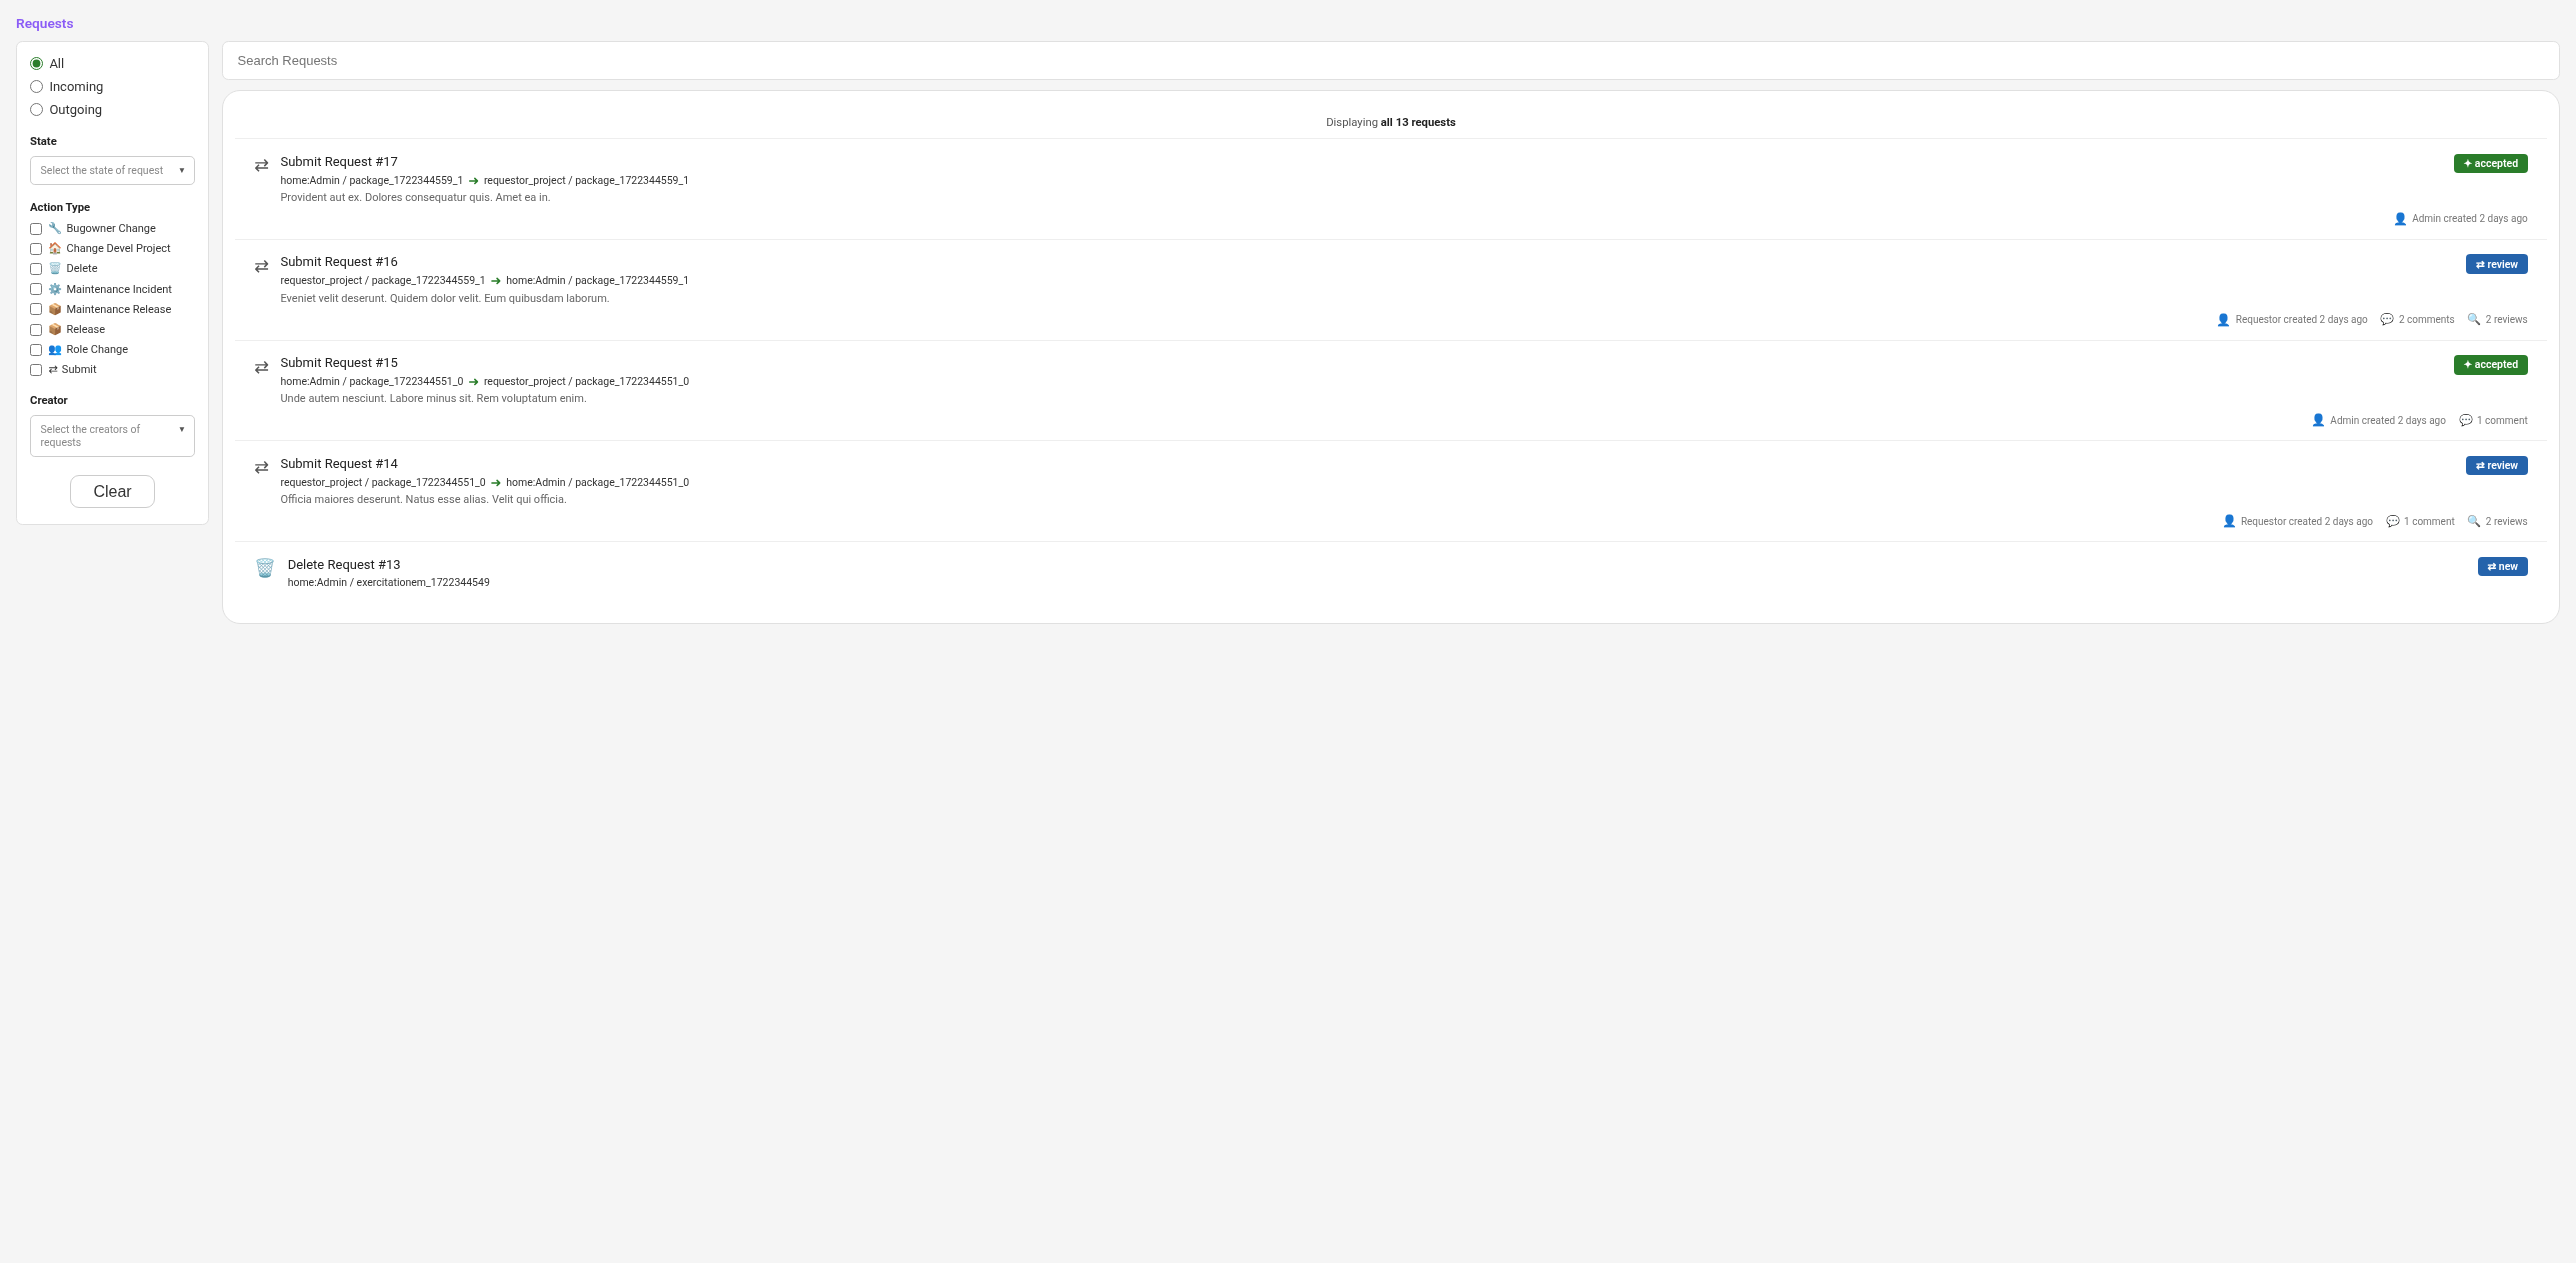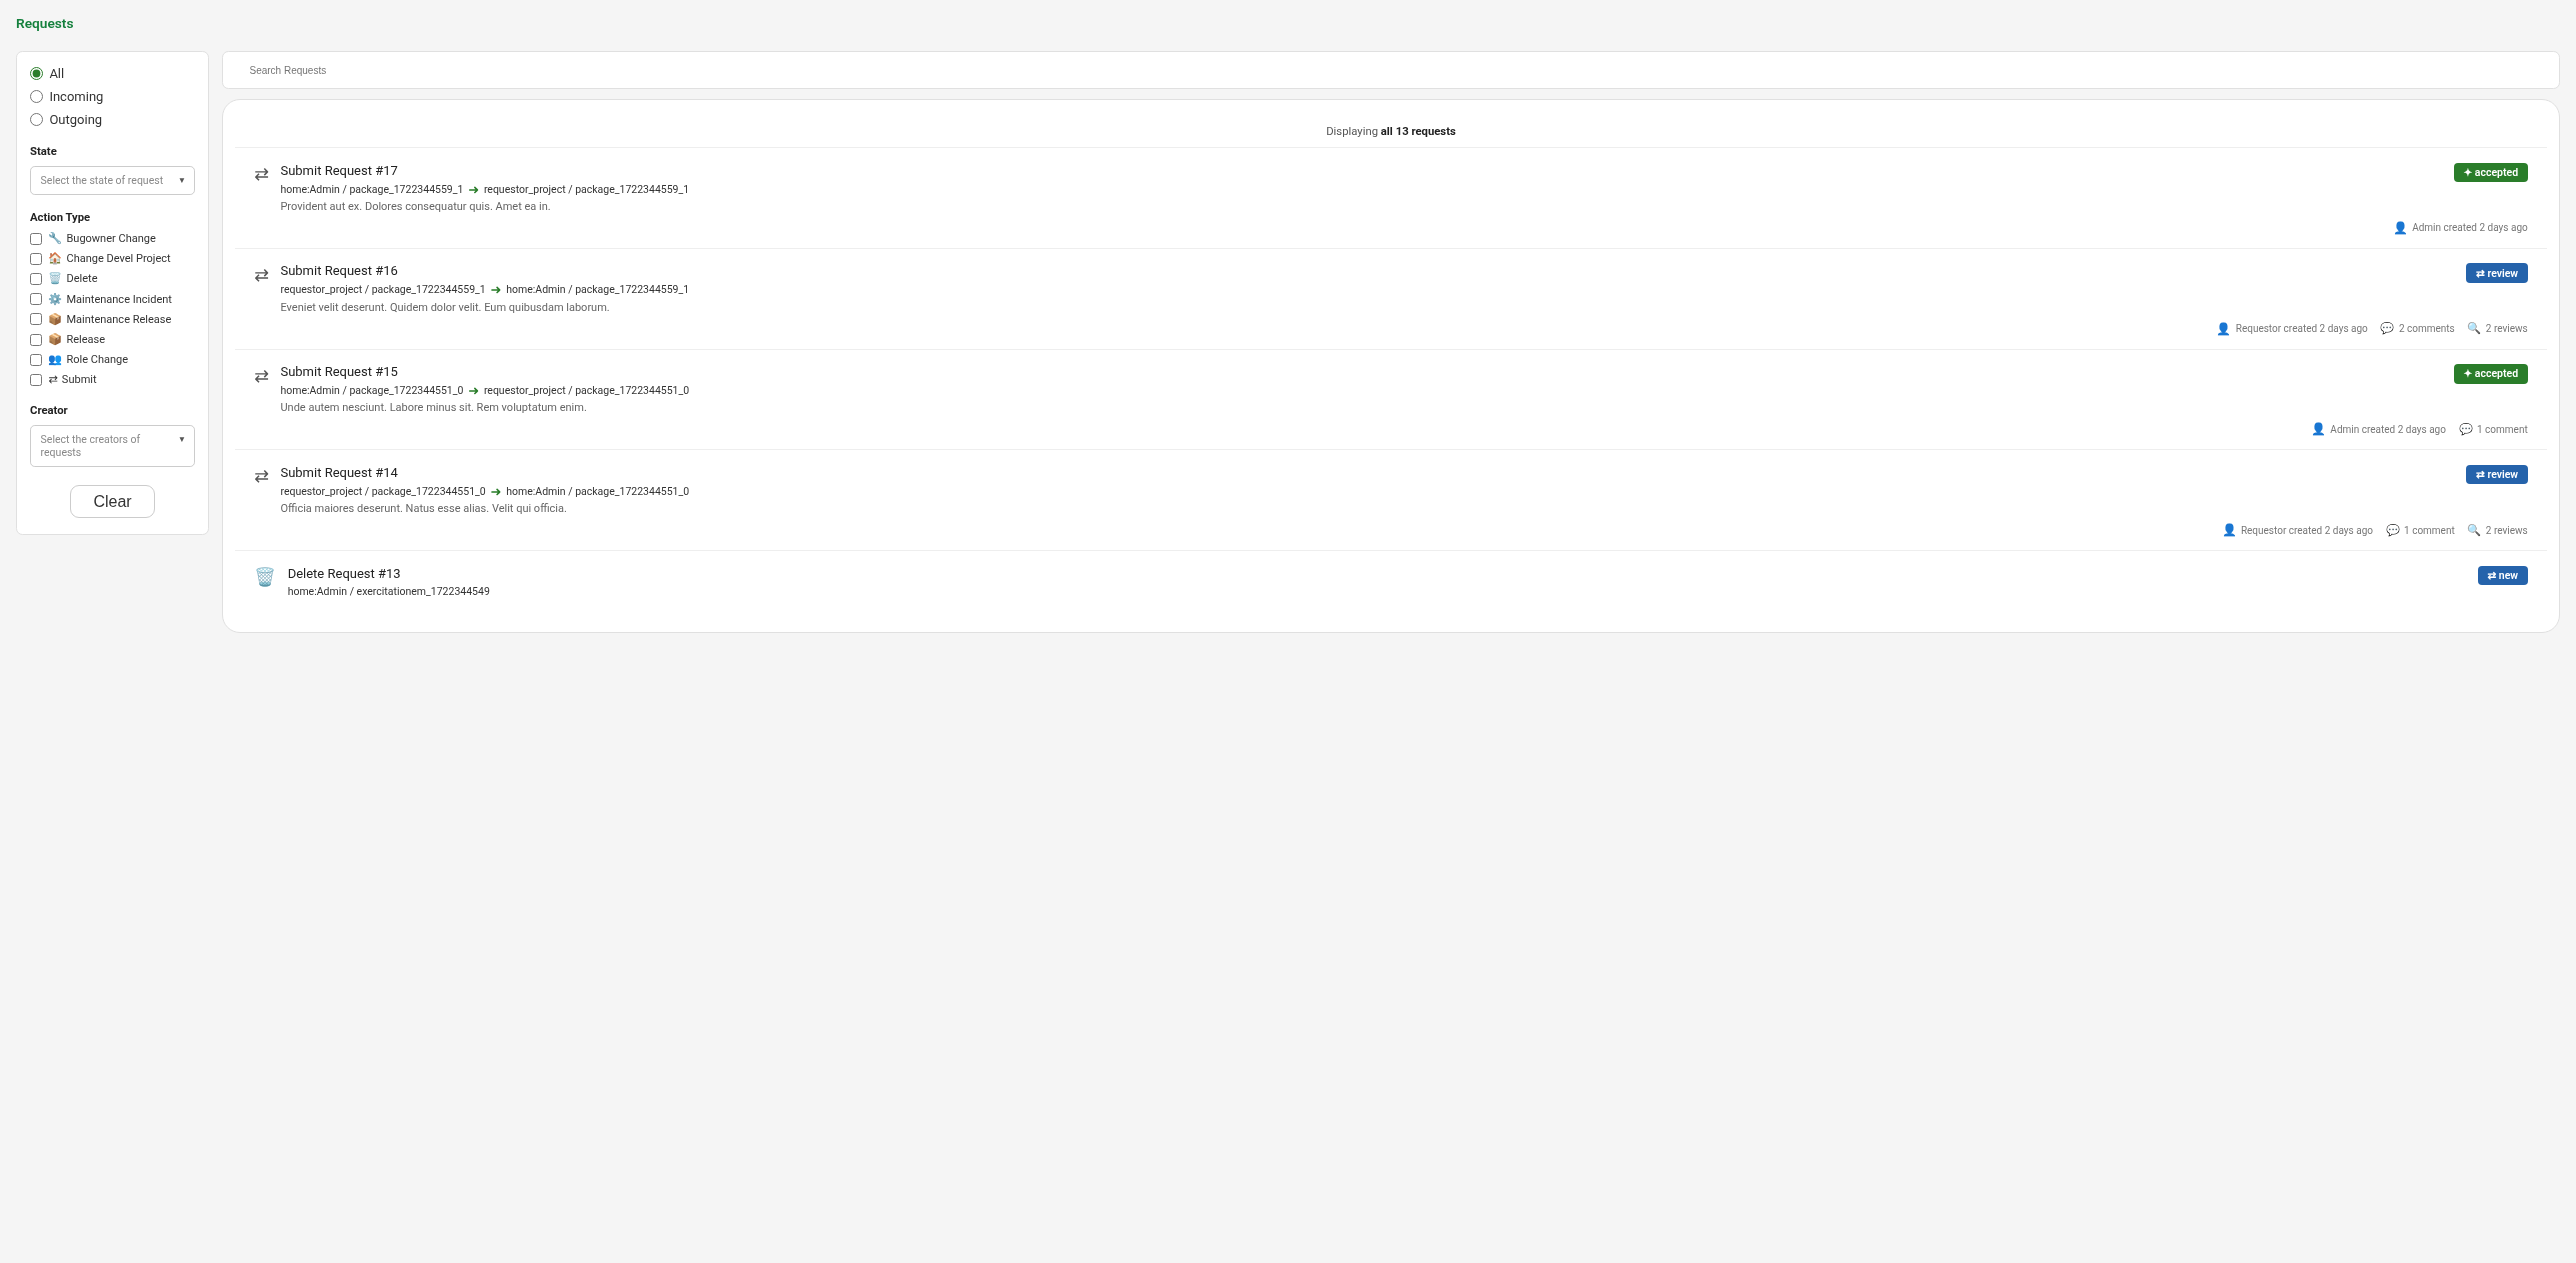--- a/index.html
+++ b/index.html
@@ -11,22 +11,22 @@
     }
     .page-wrapper {
       display: flex;
       flex-direction: column;
       padding: 14.5px 16px 0 16px;
       min-height: 100vh;
     }
     .page-title {
       font-size: 13.7px;
       font-weight: 600;
-      margin-bottom: 20px;
-      color: #15803d;
+      margin-bottom: 10px;
+      color: #8b5cf6;
     }
     .main-layout {
       display: flex;
       gap: 13px;
       align-items: flex-start;
     }
     
     .sidebar {
       width: 193px;
       flex-shrink: 0;
@@ -134,24 +134,23 @@
     .search-bar {
       background: #fff;
       border: 0.8px solid #e0e0e0;
       border-radius: 6.4px;
       padding: 11.3px 14.5px;
     }
     .search-input {
       width: 100%;
       border: none;
       outline: none;
-      font-size: 10px;
+      font-size: 13px;
       color: #aaa;
       background: transparent;
-      margin-left: 12px;
     }
     .requests-panel {
       background: #fff;
       border: 0.8px solid #e0e0e0;
       border-radius: 18px;
       padding: 12px;
       overflow: hidden;
     }
     .displaying-text {
       text-align: center;

